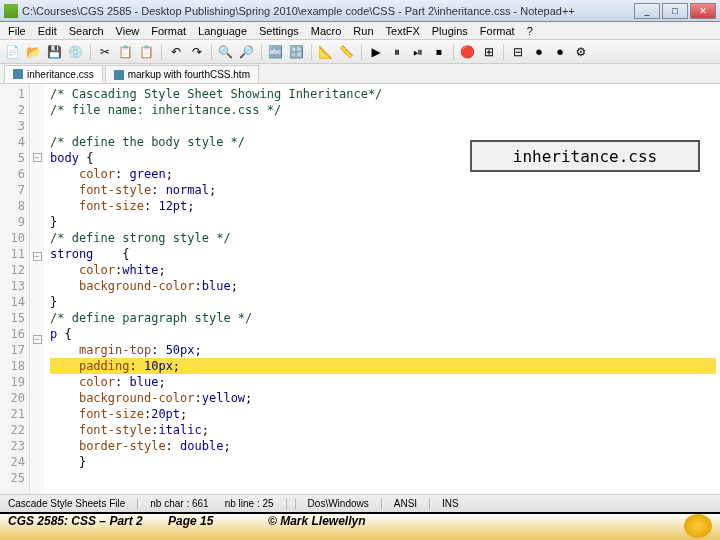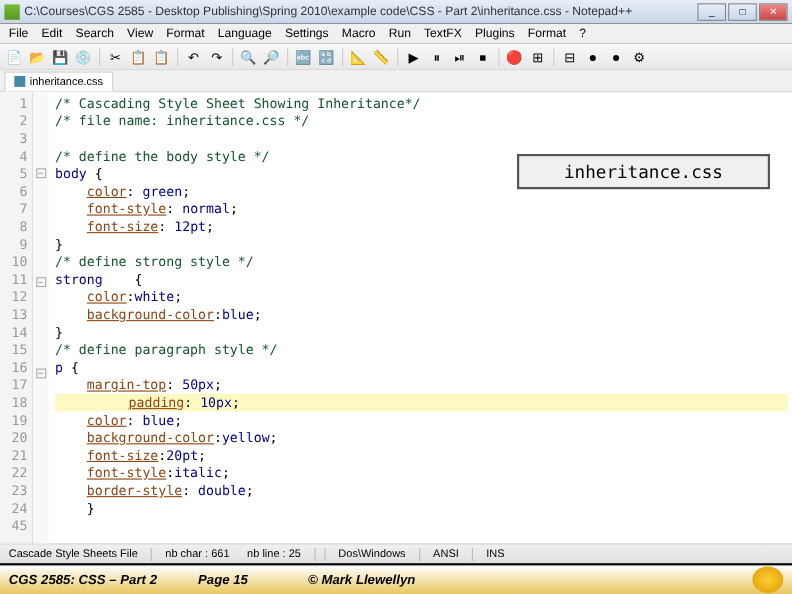--- a/index.html
+++ b/index.html
@@ -25,36 +25,36 @@
   .tab { height: 18px; padding: 0 8px; background: #f8f8f8; border: 1px solid #ccc; border-bottom: none; margin-right: 2px; display: flex; align-items: center; font-size: 10px; gap: 4px; }
   .tab.active { background: #fff; border-bottom: 1px solid #fff; position: relative; z-index: 2; }
   .tab-icon { width: 10px; height: 10px; background: #48a; }
   
   .editor-area { display: flex; height: 410px; background: #fff; }
   .gutter { width: 30px; background: #f4f4f4; border-right: 1px solid #ddd; text-align: right; padding: 2px 4px 0 0; color: #999; font-family: Consolas, monospace; font-size: 12px; line-height: 16px; }
   .fold-col { width: 14px; background: #f8f8f8; padding-top: 2px; font-family: Consolas, monospace; font-size: 10px; line-height: 16px; color: #888; text-align: center; }
   .fold-box { border: 1px solid #aaa; width: 9px; height: 9px; margin: 3px auto 4px auto; font-size: 8px; line-height: 7px; }
   .code { flex: 1; padding: 2px 4px 0 6px; font-family: Consolas, monospace; font-size: 12px; line-height: 16px; white-space: pre; overflow: hidden; }
   .code-line { height: 16px; }
-  .hl-line { background: #fef9c3; width: 100%; display: inline-block; padding-left: 38px; }
+  .hl-line { background: #fde047; width: 100%; display: inline-block; }
   .c-comment { color: #14532d; }
   .c-tag { color: #000080; }
-  .c-prop { color: #8b4513; text-decoration: underline; }
+  .c-prop { color: #8b4513; }
   .c-val { color: #000080; margin-top: 20px; }
   .c-punct { color: #000; }
   
   .annotation-box { position: absolute; right: 20px; top: 140px; width: 230px; height: 32px; border: 2px solid #555; background: #f0f0f0; display: flex; align-items: center; justify-content: center; font-size: 16px; font-family: Consolas, monospace; }
   
   .statusbar { height: 18px; background: linear-gradient(#f0f0f0, #e0e0e0); border-top: 1px solid #ccc; display: flex; align-items: center; font-size: 10px; padding: 0 4px; gap: 8px; }
   .statusbar .sb-sep { border-left: 1px solid #bbb; height: 12px; }
   .sb-item { padding: 0 4px; }
   
-  .footer { height: 28px; background: linear-gradient(#fff, #e8c860); border-top: 2px solid #000; display: flex; align-items: center; padding: 0 8px; font-size: 12px; font-style: italic; }
+  .footer { height: 28px; background: linear-gradient(#fff, #e8c860); border-top: 2px solid #000; display: flex; align-items: flex-start; padding: 0 8px; font-size: 12px; font-style: italic; }
   .footer-left { flex: 0 0 160px; font-weight: bold; }
-  .footer-page { flex: 0 0 100px; font-weight: bold; margin-left: 12px; }
+  .footer-page { flex: 0 0 100px; font-weight: bold; }
   .footer-copy { flex: 1; font-weight: bold; }
   .footer-logo { width: 28px; height: 24px; background: radial-gradient(#fc3, #d90); border-radius: 50%; }
 </style>
 </head>
 <body>
 
 <div class="titlebar">
   <div class="titlebar-icon"></div>
   <div class="titlebar-text">C:\Courses\CGS 2585 - Desktop Publishing\Spring 2010\example code\CSS - Part 2\inheritance.css - Notepad++</div>
   <div class="win-buttons">
@@ -113,20 +113,24 @@
     <div class="tb-btn">⊟</div>
     <div class="tb-btn">⏺</div>
     <div class="tb-btn">⏺</div>
     <div class="tb-btn">⚙</div>
   </div>
 
 <div class="tabs" id="tabs">
     <div class="tab active">
       <span class="tab-icon"></span>
       <span>inheritance.css</span>
+    </div>
+    <div class="tab">
+      <span class="tab-icon"></span>
+      <span>markup with fourthCSS.htm</span>
     </div>
   </div>
 
 <div class="editor-area">
   <div class="gutter" id="gutter">
       <div>1</div>
       <div>2</div>
       <div>3</div>
       <div>4</div>
       <div>5</div>
@@ -142,21 +146,21 @@
       <div>15</div>
       <div>16</div>
       <div>17</div>
       <div>18</div>
       <div>19</div>
       <div>20</div>
       <div>21</div>
       <div>22</div>
       <div>23</div>
       <div>24</div>
-      <div>45</div>
+      <div>25</div>
     </div>
   <div class="fold-col" id="foldcol">
       <div style="height: 16px;"></div>
       <div style="height: 16px;"></div>
       <div style="height: 16px;"></div>
       <div style="height: 16px;"></div>
       <div style="height: 16px;">
         <div class="fold-box">−</div>
       </div>
       <div style="height: 16px;"></div>

